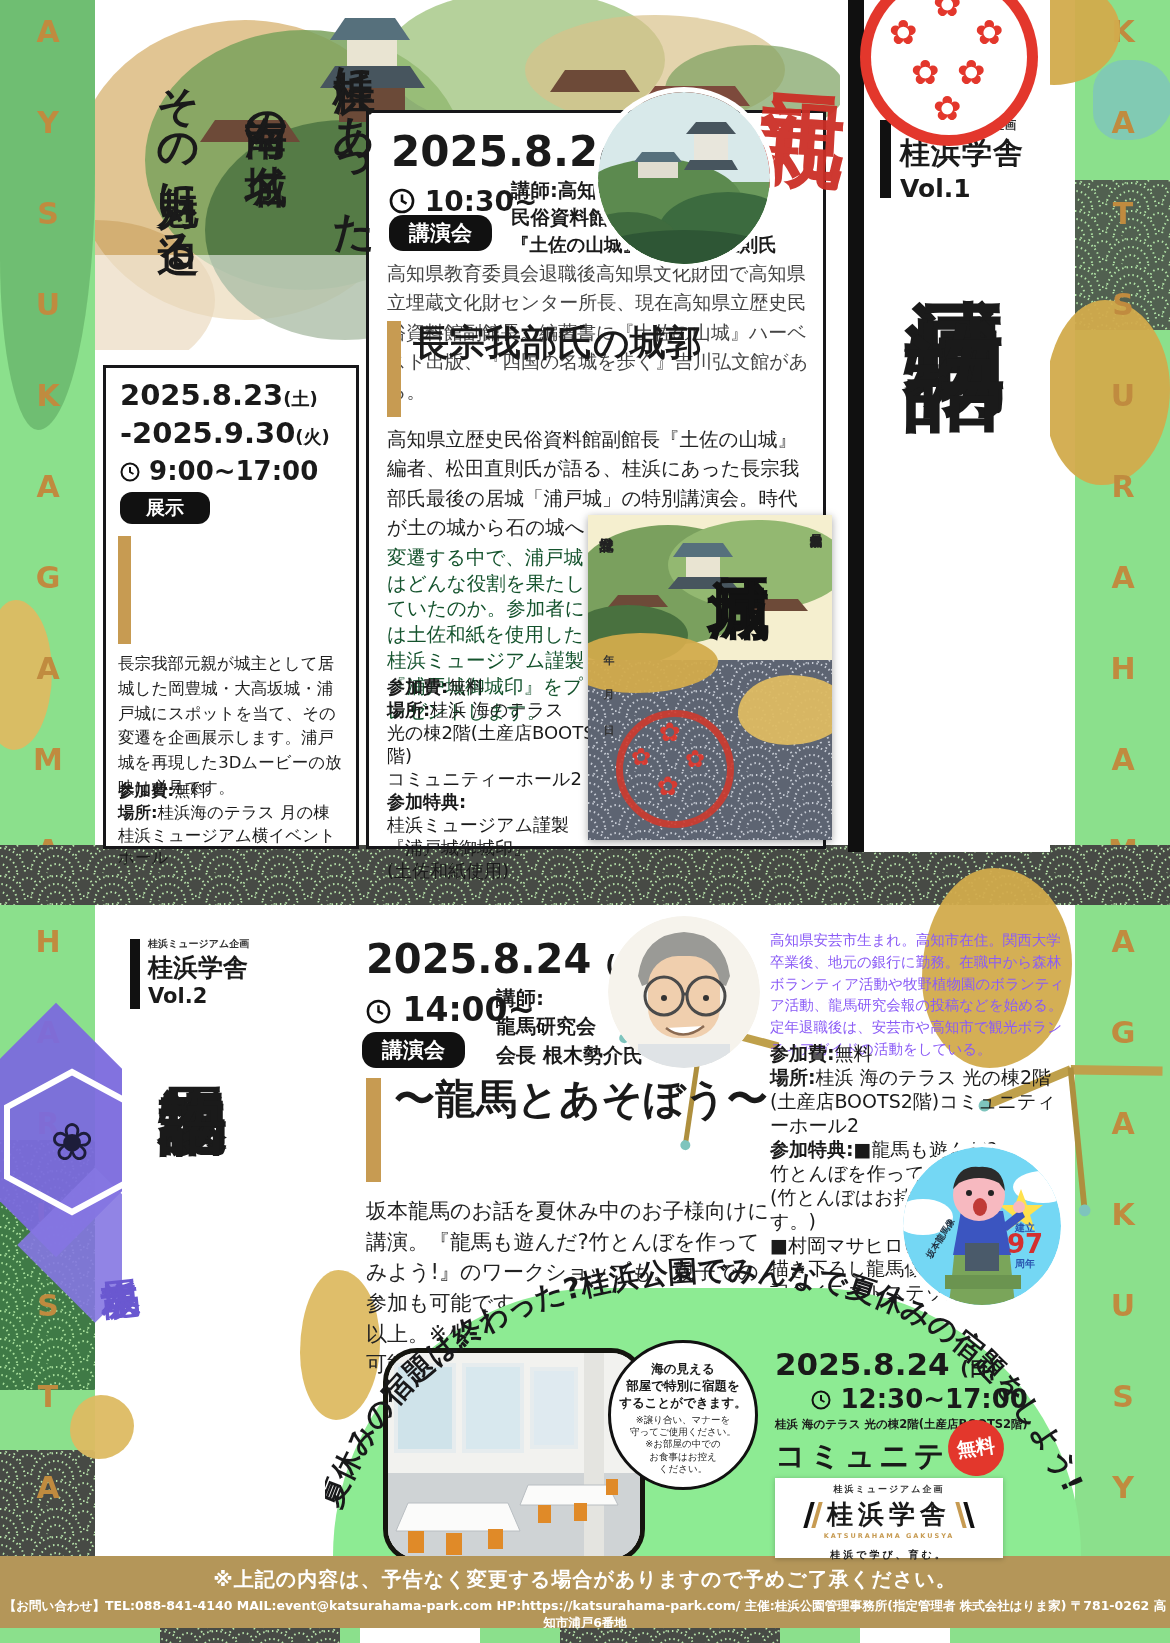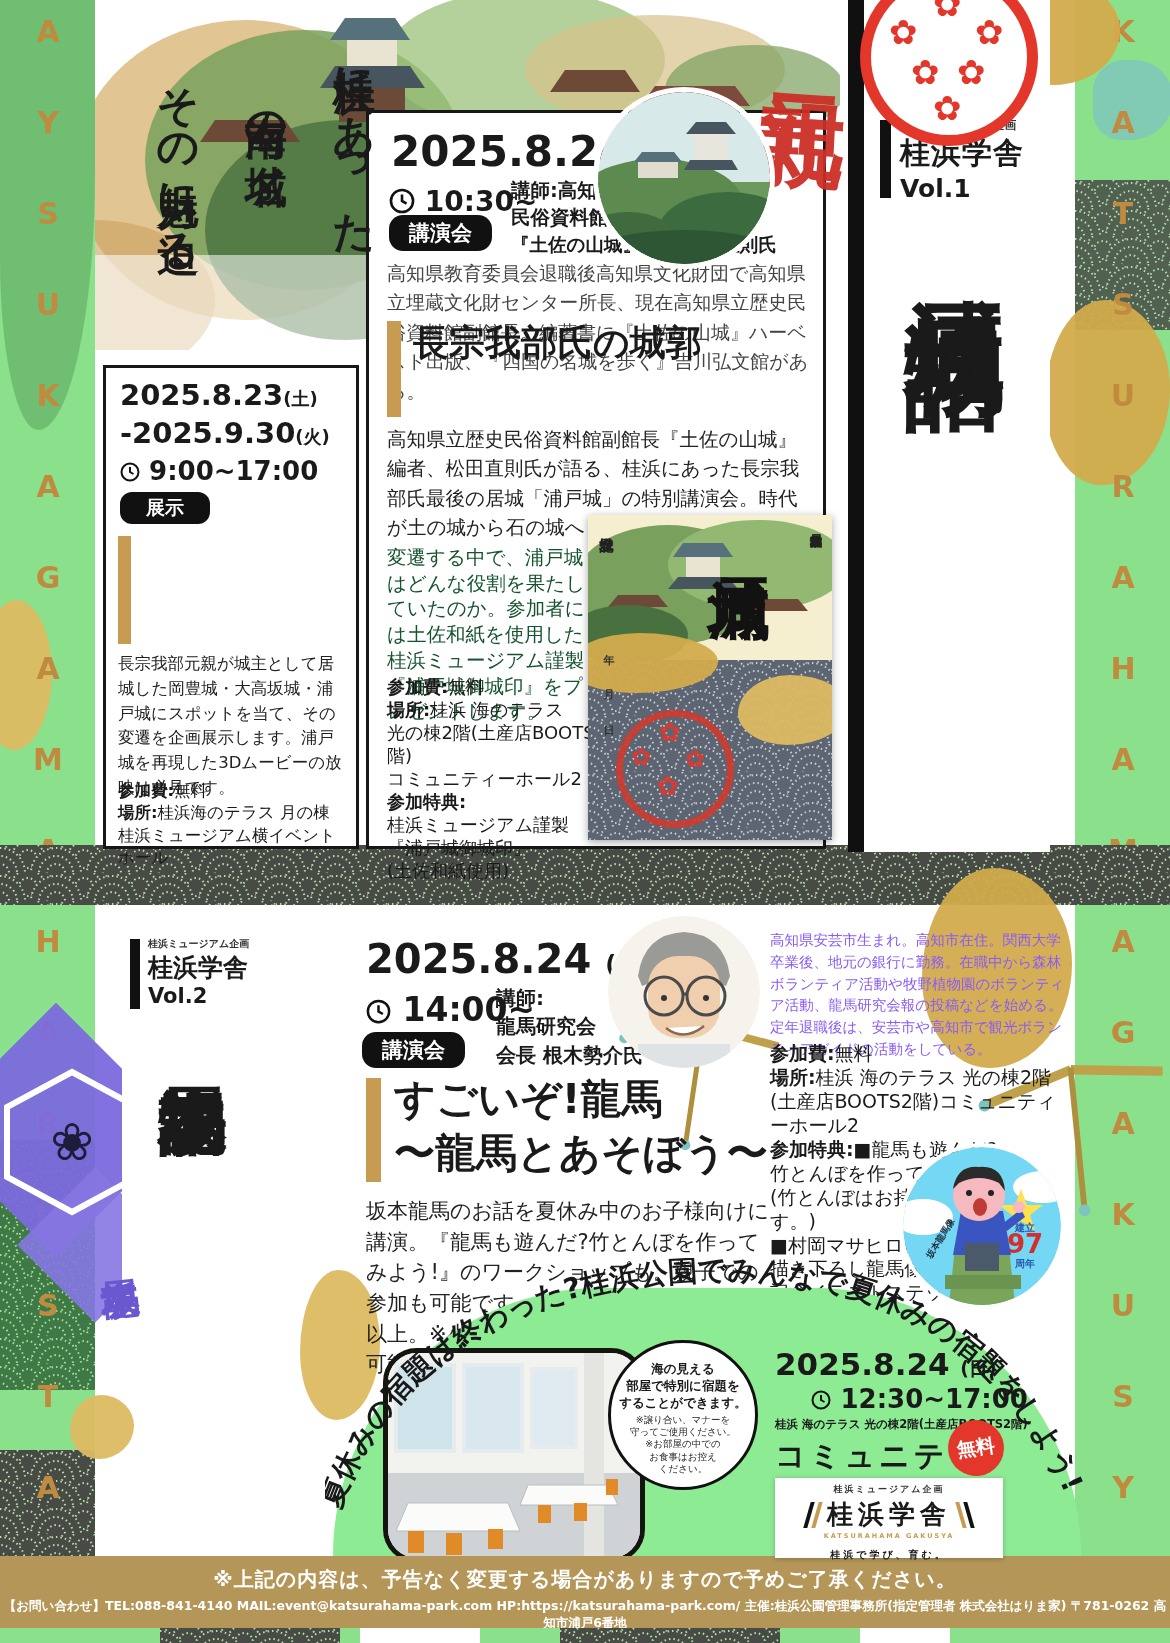--- a/index.html
+++ b/index.html
@@ -325,21 +325,20 @@
   <svg class="abs" width="200" height="170" style="left:980px;top:1050px;z-index:2;transform:rotate(-8deg);" viewBox="0 0 170 140">
     <line x1="85" y1="14" x2="8" y2="34" stroke="#bfa04b" stroke-width="8"></line>
     <line x1="85" y1="14" x2="162" y2="26" stroke="#bfa04b" stroke-width="8"></line>
     <line x1="85" y1="12" x2="80" y2="134" stroke="#ae8f3e" stroke-width="5"></line>
     <circle cx="8" cy="34" r="5" fill="#7ec4bd"></circle>
       <circle cx="80" cy="134" r="5" fill="#7ec4bd"></circle>
   </svg>
 
   <div class="gbar" style="left:366px;top:1078px;width:15px;height:104px;z-index:3;"></div>
   <div class="abs" style="left:394px;top:1072px;font-size:41px;font-weight:bold;line-height:1.32;z-index:3;">
-    <div>すごいぞ!龍馬</div>
     <div>〜龍馬とあそぼう〜</div>
   </div>
   <div class="abs" style="left:366px;top:1196px;width:404px;font-size:21px;line-height:1.46;color:#222;z-index:3;">坂本龍馬のお話を夏休み中のお子様向けに講演。『龍馬も遊んだ?竹とんぼを作ってみよう!』のワークショップも。親子での参加も可能です。※参加対象 小学校2年生以上。※小さいお子様は保護者同伴で参加可能です。</div>
 
   <div class="abs" style="left:770px;top:1042px;width:300px;z-index:3;">
     <div class="dline" style="font-size:19px;line-height:1.26;"><b>参加費:</b><span>無料</span></div>
     <div class="dline" style="font-size:19px;line-height:1.26;"><b>場所:</b><span>桂浜 海のテラス 光の棟2階</span></div>
     <div class="dline" style="font-size:19px;line-height:1.26;">(土産店BOOTS2階)コミュニティーホール2</div>
     <div class="dline" style="font-size:19px;line-height:1.26;"><b>参加特典:</b><span>■龍馬も遊んだ?</span></div>
     <div class="dline" style="font-size:19px;line-height:1.26;">竹とんぼを作ってみよう!</div>

